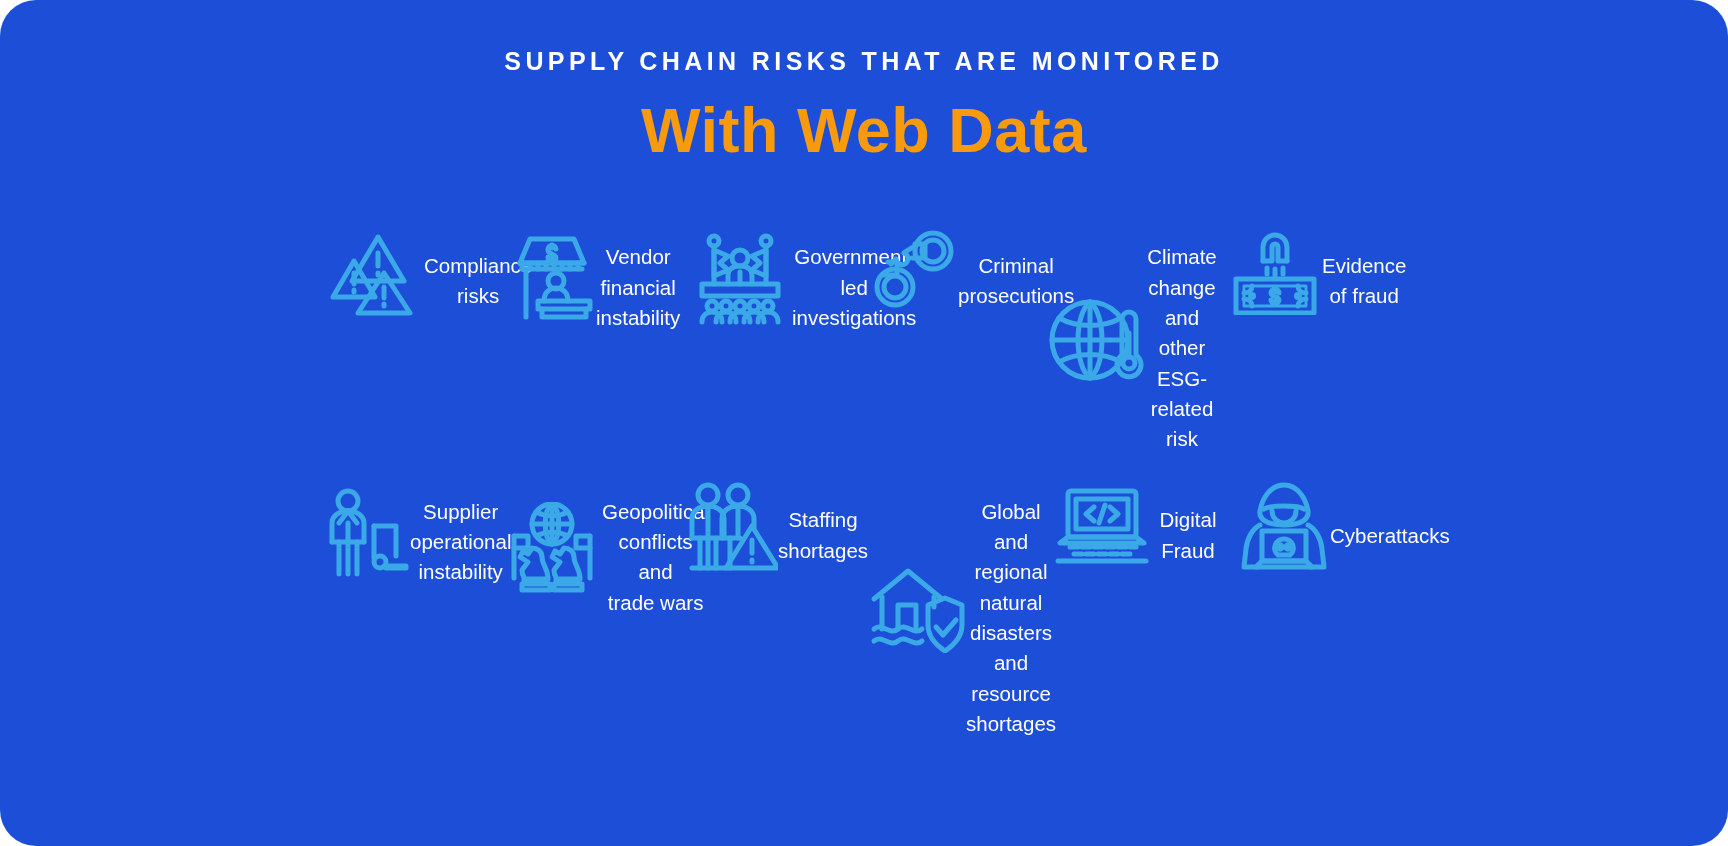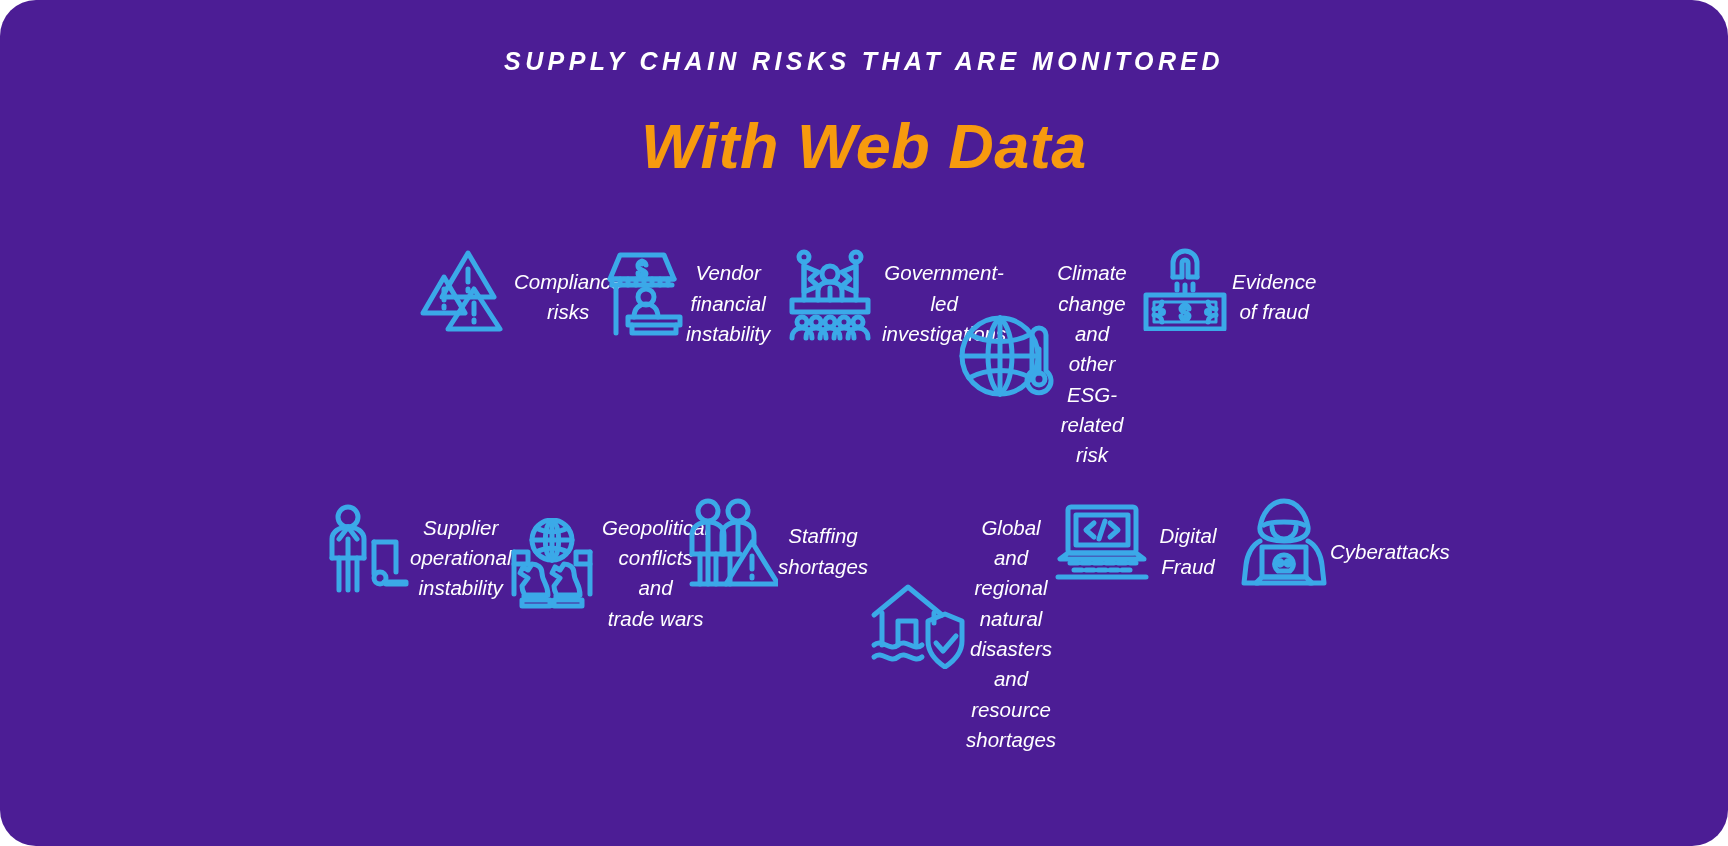--- a/index.html
+++ b/index.html
@@ -38,21 +38,21 @@
     line-height: 1.2;
     text-transform: uppercase;
     margin: 0;
   }
   .headline {
     color: #f79a0e;
     font-size: 63px;
     font-weight: 700;
     letter-spacing: 0.5px;
     line-height: 1.15;
-    margin: 34px 0 0 0;
+    margin: 18px 0 0 0;
   }
 
   
   .row {
     display: flex;
     justify-content: center;
     align-items: flex-start;
   }
   .row-1 {
     margin-top: 58px;
@@ -92,21 +92,21 @@
     font-size: 20.5px;
     line-height: 1.48;
     text-align: center;
     font-weight: 400;
     white-space: pre-line;
   }
 </style>
 </head>
 <body style="background: rgb(255, 255, 255);">
 
-<div id="infographic" style="background: #4c1d95; font-style: italic;">
+<div id="infographic" style="background: #1d4ed8;">
 
   <div class="header">
     <div class="eyebrow">SUPPLY CHAIN RISKS THAT ARE MONITORED</div>
     <div class="headline" style="color: rgb(247, 154, 14);">With Web Data</div>
   </div>
 
   <div class="row row-1">
 
     <div class="cell">
       <div class="icon-wrap">
@@ -168,20 +168,36 @@
           <path d="M42 90 c0 -7 5 -10 10 -10 s10 3 10 10"></path>
           <path d="M56 90 c0 -7 5 -10 10 -10 s10 3 10 10"></path>
           <path d="M70 90 c0 -7 5 -10 10 -10 s10 3 10 10"></path>
         </svg>
       </div>
       <div class="cell-label">Government-led
 investigations</div>
     </div>
 
 
+    <div class="cell">
+      <div class="icon-wrap">
+        <svg width="90" height="86" viewBox="0 0 90 86" style="stroke: rgb(59, 169, 232);">
+          <circle cx="65" cy="22" r="18"></circle>
+          <circle cx="65" cy="22" r="11"></circle>
+          <circle cx="27" cy="58" r="18"></circle>
+          <circle cx="27" cy="58" r="11"></circle>
+          <path d="M47 15 h10 v14 h-13"></path>
+          <path d="M16 46 h13 v-13 h-9"></path>
+          <path d="M36 24 a6 6 0 1 1 -8 6 l-5 5"></path>
+          <path d="M37 23 l8 -5"></path>
+        </svg>
+      </div>
+      <div class="cell-label">Criminal
+prosecutions</div>
+    </div>
 
     <div class="cell">
       <div class="icon-wrap">
         <svg width="96" height="90" viewBox="0 0 96 90" style="stroke: rgb(59, 169, 232);">
           <circle cx="42" cy="45" r="38"></circle>
           <path d="M42 7 v76"></path>
           <path d="M4 45 h76"></path>
           <path d="M42 7 c-16 12 -16 64 0 76"></path>
           <path d="M42 7 c16 12 16 64 0 76"></path>
           <path d="M11 23 c18 10 44 10 62 0"></path>

